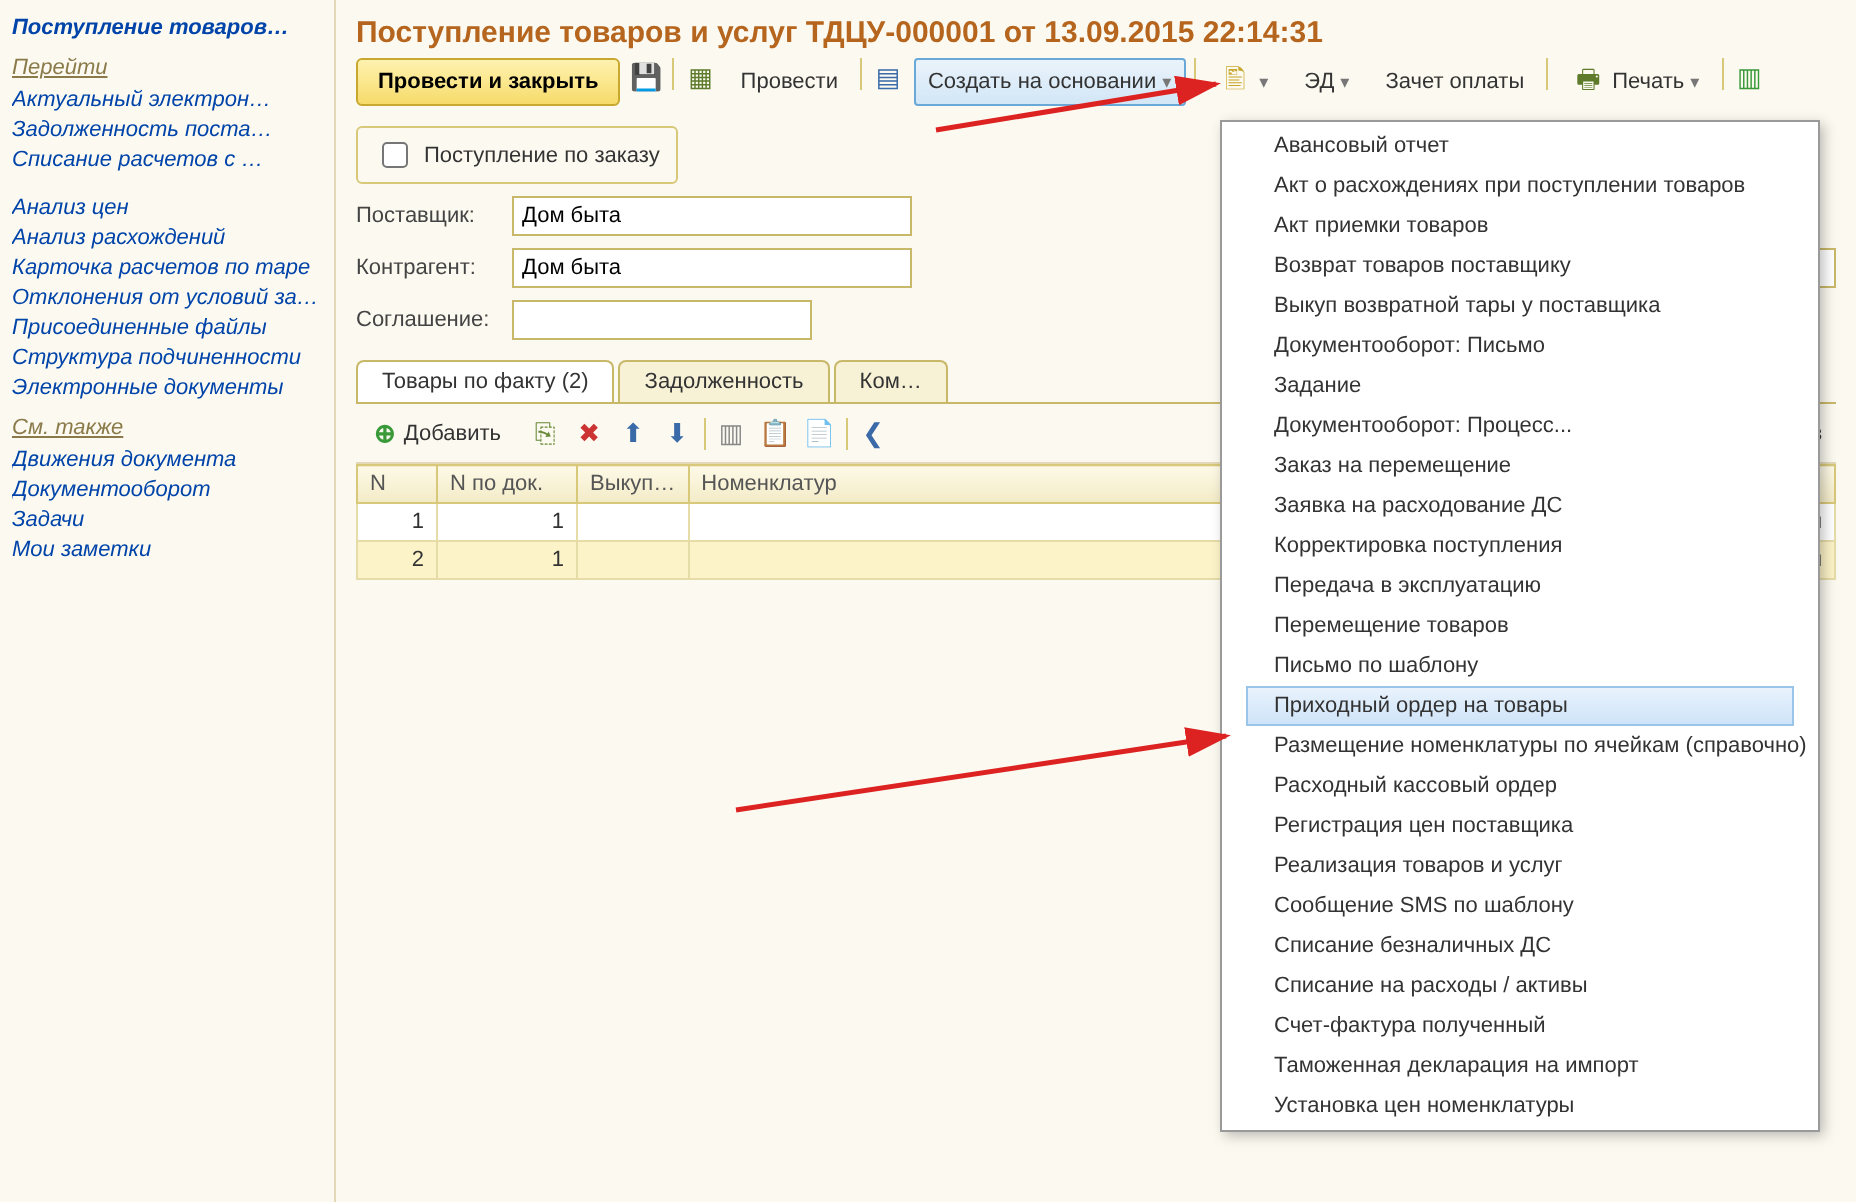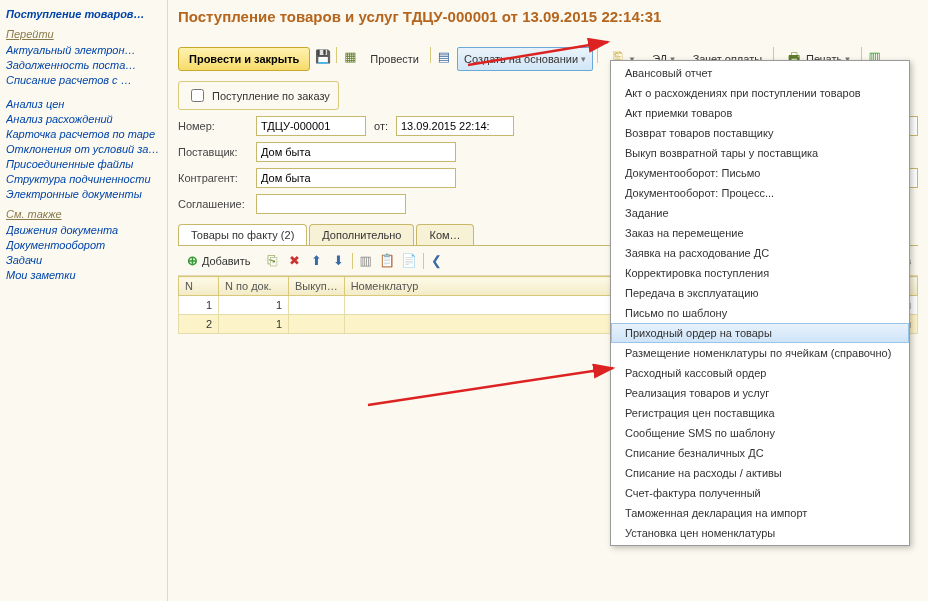--- a/index.html
+++ b/index.html
@@ -4,21 +4,21 @@
 <style>
   * { box-sizing: border-box; }
   body { margin: 0; font-family: Arial, sans-serif; font-size: 11px; background: #fcfaf0; color: #333; }
   .app { display: flex; width: 928px; height: 601px; overflow: hidden; }
   .sidebar { width: 168px; flex-shrink: 0; padding: 6px 4px; background: #fcfaf0; border-right: 1px solid #e3d9b8; font-style: italic; }
   .sidebar .title { color: #0044aa; font-weight: bold; margin: 2px 2px 6px; white-space: nowrap; overflow: hidden; text-overflow: ellipsis; }
   .sidebar .section { color: #8a7a4a; text-decoration: underline; margin: 8px 2px 4px; }
   .sidebar .link { color: #0044aa; margin: 3px 2px; white-space: nowrap; overflow: hidden; text-overflow: ellipsis; cursor: pointer; }
 
   .main { flex: 1; padding: 4px 10px; position: relative; overflow: hidden; }
-  .page-title { color: #b5651d; font-size: 15px; font-weight: bold; margin: 4px 0 22px; }
+  .page-title { color: #b5651d; font-size: 15px; font-weight: bold; margin: 4px 0 4px; }
   .toolbar { display: flex; gap: 4px; margin-bottom: 10px; flex-wrap: wrap; }
   .btn-main { background: linear-gradient(#fff2b0, #f6db6a); border: 1px solid #c8a82f; border-radius: 3px; padding: 4px 10px; font-size: 11px; font-weight: bold; cursor: pointer; }
   .ticon { width: 18px; height: 18px; display: inline-flex; align-items: center; justify-content: center; cursor: pointer; font-size: 13px; color: #5d7b2a; }
   .tbtn { display: inline-flex; align-items: center; gap: 3px; padding: 2px 6px; cursor: pointer; border: 1px solid transparent; border-radius: 2px; font-size: 11px; }
   .tbtn.open { border: 1px solid #6aa8d8; background: linear-gradient(#eaf3fb, #d2e6f6); }
   .sep { width: 1px; height: 16px; background: #d8c87a; }
   .dd { font-size: 9px; color: #777; }
 
   .form-row { display: flex; align-items: center; gap: 8px; margin: 6px 0; }
   .form-row label { width: 70px; color: #444; }
@@ -35,21 +35,21 @@
   .add-btn { display: flex; align-items: center; gap: 4px; padding: 2px 8px; cursor: pointer; border: 1px solid transparent; border-radius: 2px; }
   .add-btn .plus { color: #3a9a3a; font-weight: bold; font-size: 13px; }
   .right-tools { margin-left: auto; display: flex; gap: 2px; }
 
   table.grid { width: 100%; border-collapse: collapse; font-size: 11px; }
   table.grid th { background: linear-gradient(#fdf9e6, #f3ebc7); border: 1px solid #d8c87a; padding: 3px 6px; font-weight: normal; text-align: left; color: #555; }
   table.grid td { border: 1px solid #e6dca8; padding: 3px 6px; background: #fff; text-align: right; }
   table.grid tr.sel td { background: #fdf3c8; }
   table.grid td.num { text-align: right; }
 
-  .dropdown-menu { position: absolute; top: 60px; left: 442px; width: 300px; background: #fff; border: 1px solid #9a9a9a; box-shadow: 2px 2px 6px rgba(0,0,0,0.25); z-index: 100; padding: 2px 0; max-height: 540px; overflow: visible; }
+  .dropdown-menu { position: absolute; top: 60px; left: 442px; width: 300px; background: #fff; border: 1px solid #9a9a9a; box-shadow: 2px 2px 6px rgba(0,0,0,0.25); z-index: 100; padding: 2px 12px; max-height: 540px; overflow: visible; }
   .dropdown-menu .mi { padding: 4px 14px; cursor: pointer; white-space: nowrap; }
   .dropdown-menu .mi.hl { background: linear-gradient(#e8f2fc, #cfe4f8); border: 1px solid #9ac4e8; margin: 0; padding: 3px 13px; }
 
   .arrow { position: absolute; pointer-events: none; z-index: 200; }
   .arrow svg { overflow: visible; }
 </style>
 </head>
 <body>
 
 <div class="app">
@@ -112,69 +112,52 @@
         </span>
       <span class="sep"></span>
       <span class="ticon" style="color:#3a9a3a">▥</span>
     </div>
 
     <div class="check">
       <input type="checkbox" style="">
       <span>Поступление по заказу</span>
     </div>
 
+
     <div class="form-row">
-      <label>Номер:</label>
-      <div class="input-wrap" style="width:110px">
-        <input value="ТДЦУ-000001" style="">
-      </div>
-      <span>от:</span>
-      <div class="input-wrap" style="width:118px">
-        <input value="13.09.2015 22:14:" style="">
+      <label>Поставщик:</label>
+      <div class="input-wrap" style="flex:1; max-width:200px">
+        <input value="Дом быта" style="">
+      </div>
+    </div>
+
+    <div class="form-row">
+      <label>Контрагент:</label>
+      <div class="input-wrap" style="flex:1; max-width:200px">
+        <input value="Дом быта" style="">
       </div>
       <div style="flex:1"></div>
       <div class="input-wrap" style="width:24px">
           <div class="input-btn">…</div>
         </div>
       <div class="input-wrap" style="width:24px">
           <div class="input-btn">🔍</div>
         </div>
     </div>
 
     <div class="form-row">
-      <label>Поставщик:</label>
-      <div class="input-wrap" style="flex:1; max-width:200px">
-        <input value="Дом быта" style="">
-      </div>
-    </div>
-
-    <div class="form-row">
-      <label>Контрагент:</label>
-      <div class="input-wrap" style="flex:1; max-width:200px">
-        <input value="Дом быта" style="">
-      </div>
-      <div style="flex:1"></div>
-      <div class="input-wrap" style="width:24px">
-          <div class="input-btn">…</div>
-        </div>
-      <div class="input-wrap" style="width:24px">
-          <div class="input-btn">🔍</div>
-        </div>
-    </div>
-
-    <div class="form-row">
       <label>Соглашение:</label>
       <div class="input-wrap" style="flex:1; max-width:150px">
         <input style="">
       </div>
     </div>
 
     <div class="tabs">
       <div class="tab active">Товары по факту (2)</div>
-      <div class="tab">Дополнительно</div>
+      <div class="tab">Задолженность</div>
       <div class="tab">Ком…</div>
     </div>
 
     <div class="grid-toolbar">
       <div class="add-btn">
         <span class="plus">⊕</span>
         <span>Добавить</span>
       </div>
       <span class="ticon" style="color:#6a8a3a">⎘</span>
       <span class="ticon" style="color:#c33">✖</span>
@@ -232,32 +215,33 @@
         </tbody>
     </table>
 
     <div class="dropdown-menu" id="dd-menu">
         <div class="mi">Авансовый отчет</div>
         <div class="mi">Акт о расхождениях при поступлении товаров</div>
         <div class="mi">Акт приемки товаров</div>
         <div class="mi">Возврат товаров поставщику</div>
         <div class="mi">Выкуп возвратной тары у поставщика</div>
         <div class="mi">Документооборот: Письмо</div>
+        <div class="mi">Задание</div>
         <div class="mi">Документооборот: Процесс...</div>
-        <div class="mi">Задание</div>
         <div class="mi">Заказ на перемещение</div>
         <div class="mi">Заявка на расходование ДС</div>
         <div class="mi">Корректировка поступления</div>
         <div class="mi">Передача в эксплуатацию</div>
+        <div class="mi">Перемещение товаров</div>
         <div class="mi">Письмо по шаблону</div>
         <div class="mi hl">Приходный ордер на товары</div>
         <div class="mi">Размещение номенклатуры по ячейкам (справочно)</div>
         <div class="mi">Расходный кассовый ордер</div>
+        <div class="mi">Регистрация цен поставщика</div>
         <div class="mi">Реализация товаров и услуг</div>
-        <div class="mi">Регистрация цен поставщика</div>
         <div class="mi">Сообщение SMS по шаблону</div>
         <div class="mi">Списание безналичных ДС</div>
         <div class="mi">Списание на расходы / активы</div>
         <div class="mi">Счет-фактура полученный</div>
         <div class="mi">Таможенная декларация на импорт</div>
         <div class="mi">Установка цен номенклатуры</div>
       </div>
 
     <div class="arrow" style="top:40px; left:300px">
       <svg width="160" height="30">

